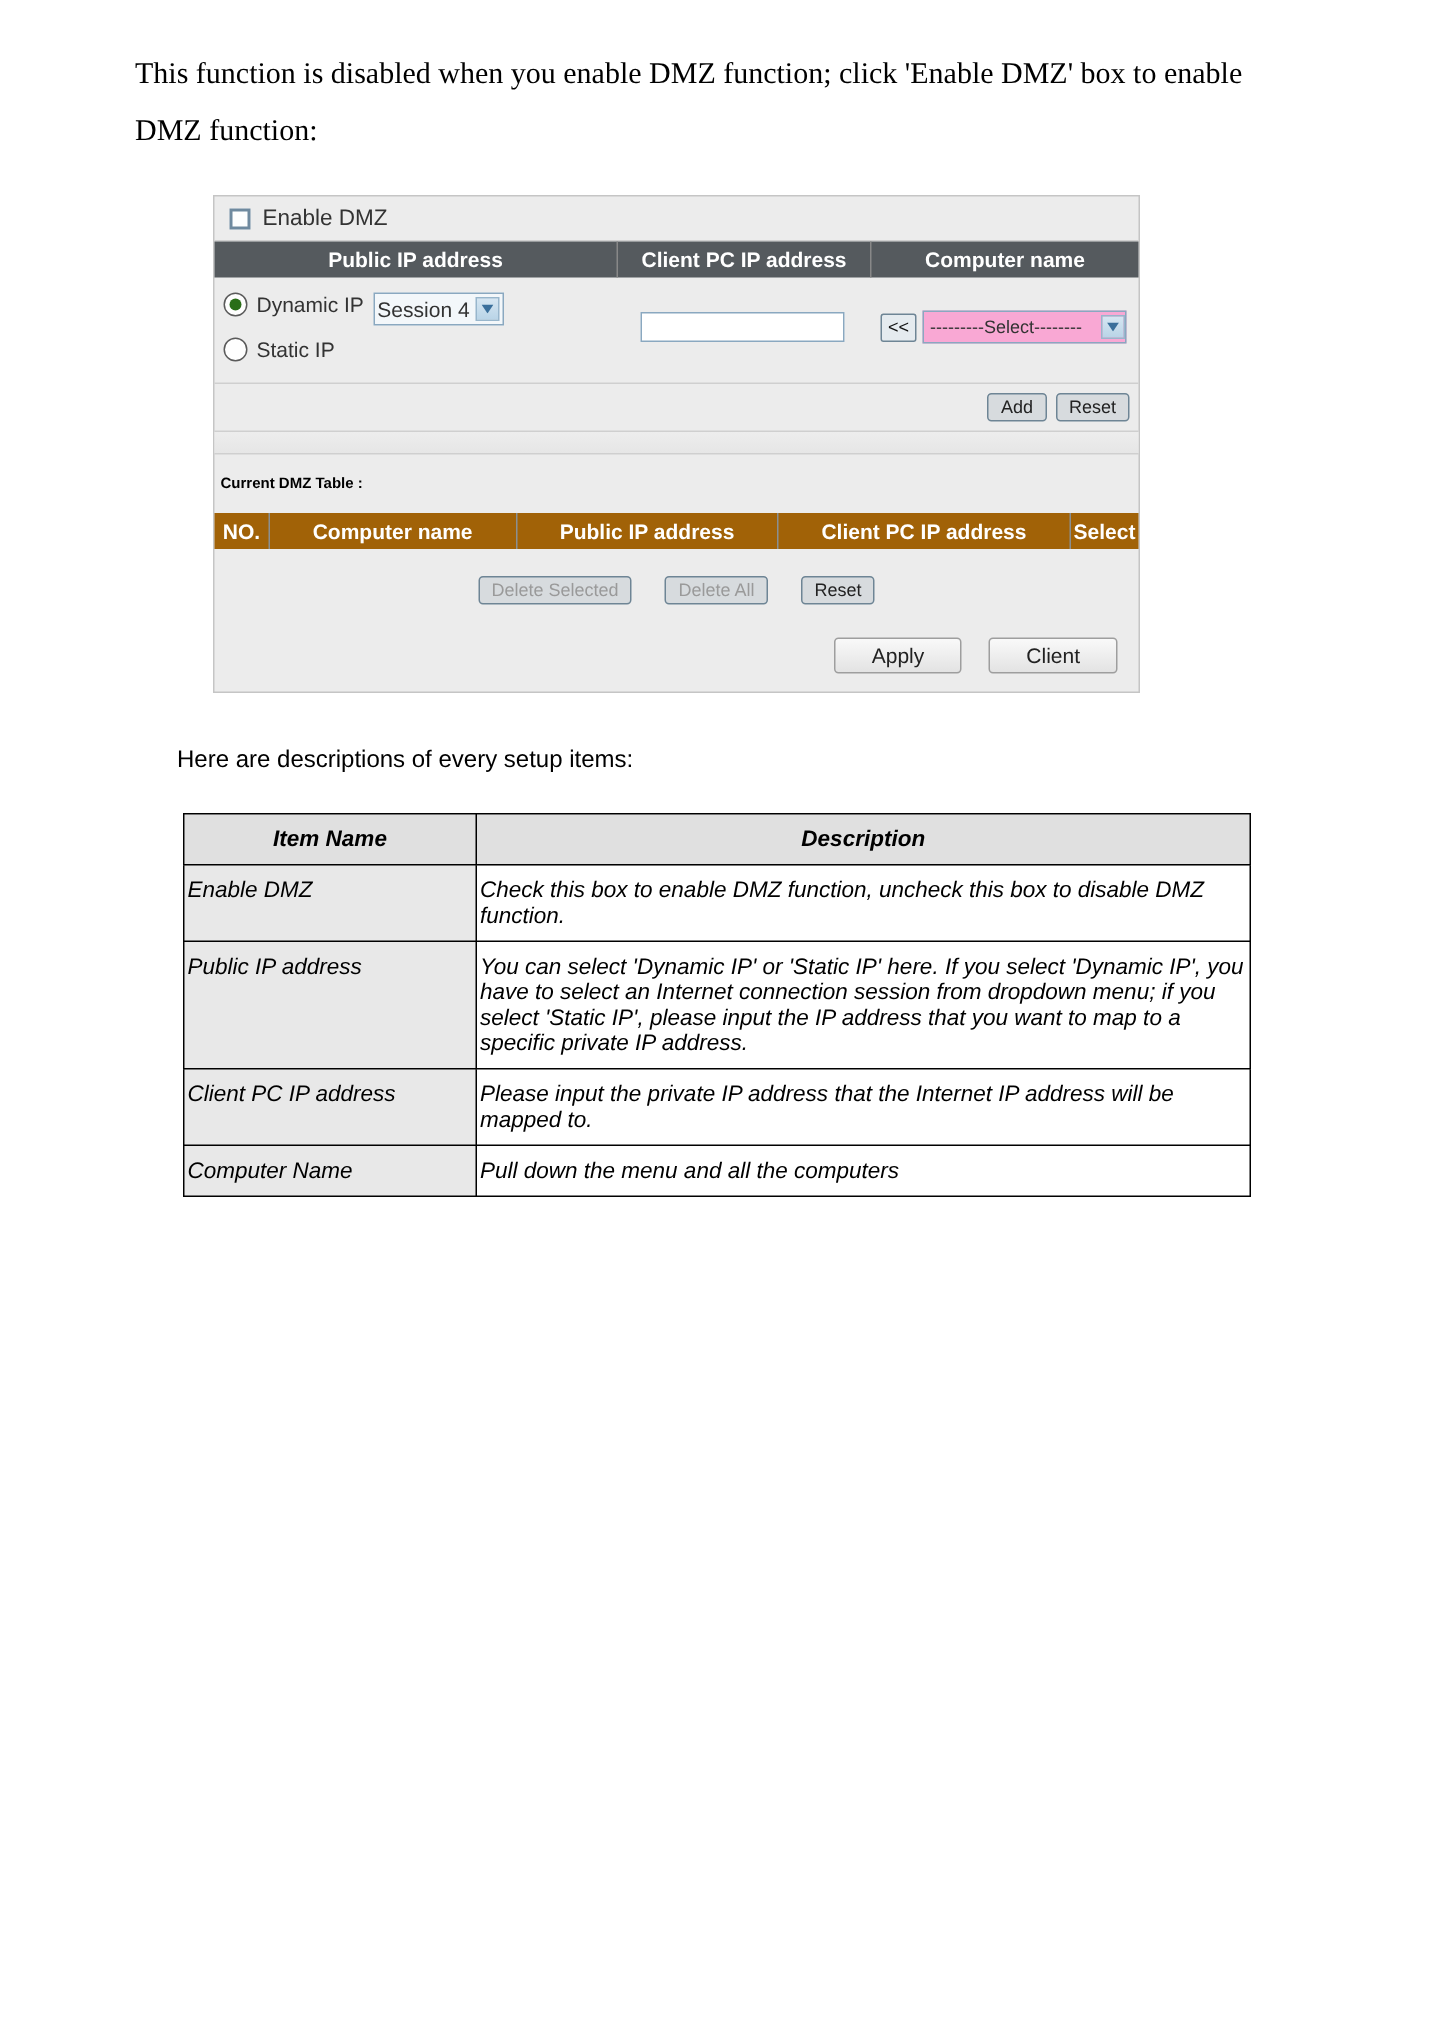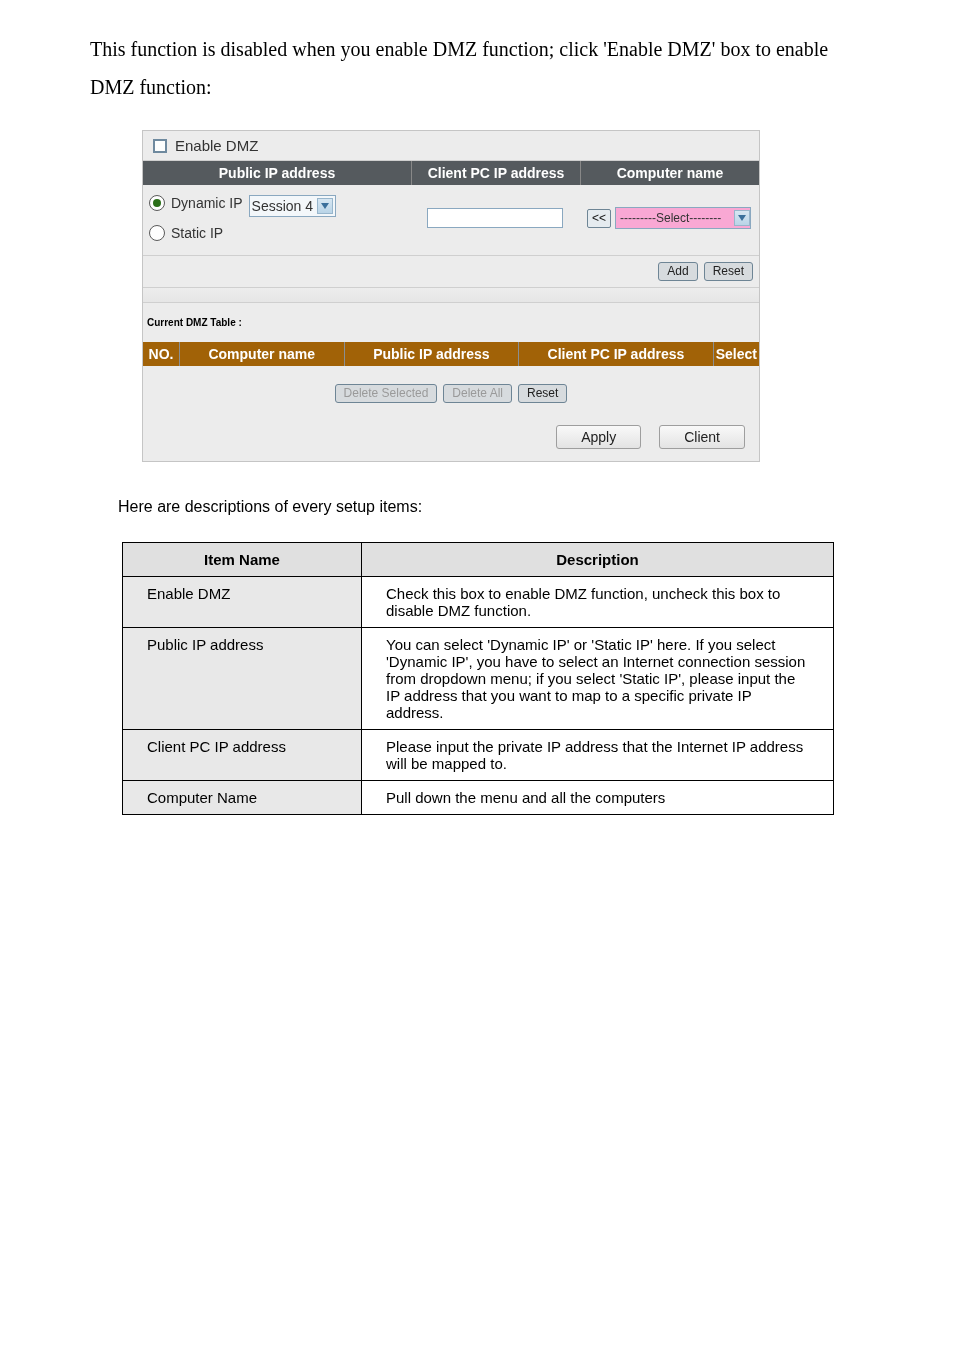--- a/index.html
+++ b/index.html
@@ -199,21 +199,21 @@
   }
   .thead2 > div:last-child { border-right: none; }
   .h-no { width: 32px; }
   .h-comp { width: 160px; }
   .h-pub { width: 170px; }
   .h-cli { width: 190px; }
   .h-sel { flex: 1; }
   .actions-center {
     display: flex;
     justify-content: center;
-    gap: 6px;
+    gap: 22px;
     padding: 18px 0 8px;
   }
   .actions-bottom {
     display: flex;
     justify-content: flex-end;
     padding: 14px 14px 12px 0;
     gap: 18px;
   }
   .btn-soft {
     border: 1px solid #9e9e9e;
@@ -229,23 +229,24 @@
     line-height: 1.9;
   }
   table.desc {
     width: 712px;
     margin: 20px 0 0 122px;
     border-collapse: collapse;
     font-size: 15px;
   }
   table.desc th, table.desc td {
     border: 1px solid #000;
-    padding: 8px 24px;
+    padding: 8px 2px;
     text-align: left;
     vertical-align: top;
+    font-style: italic;
   }
   table.desc th {
     background: #e8e8e8;
     font-weight: normal;
   }
   table.desc thead th {
     background: #e0e0e0;
     font-weight: bold;
     text-align: center;
   }

